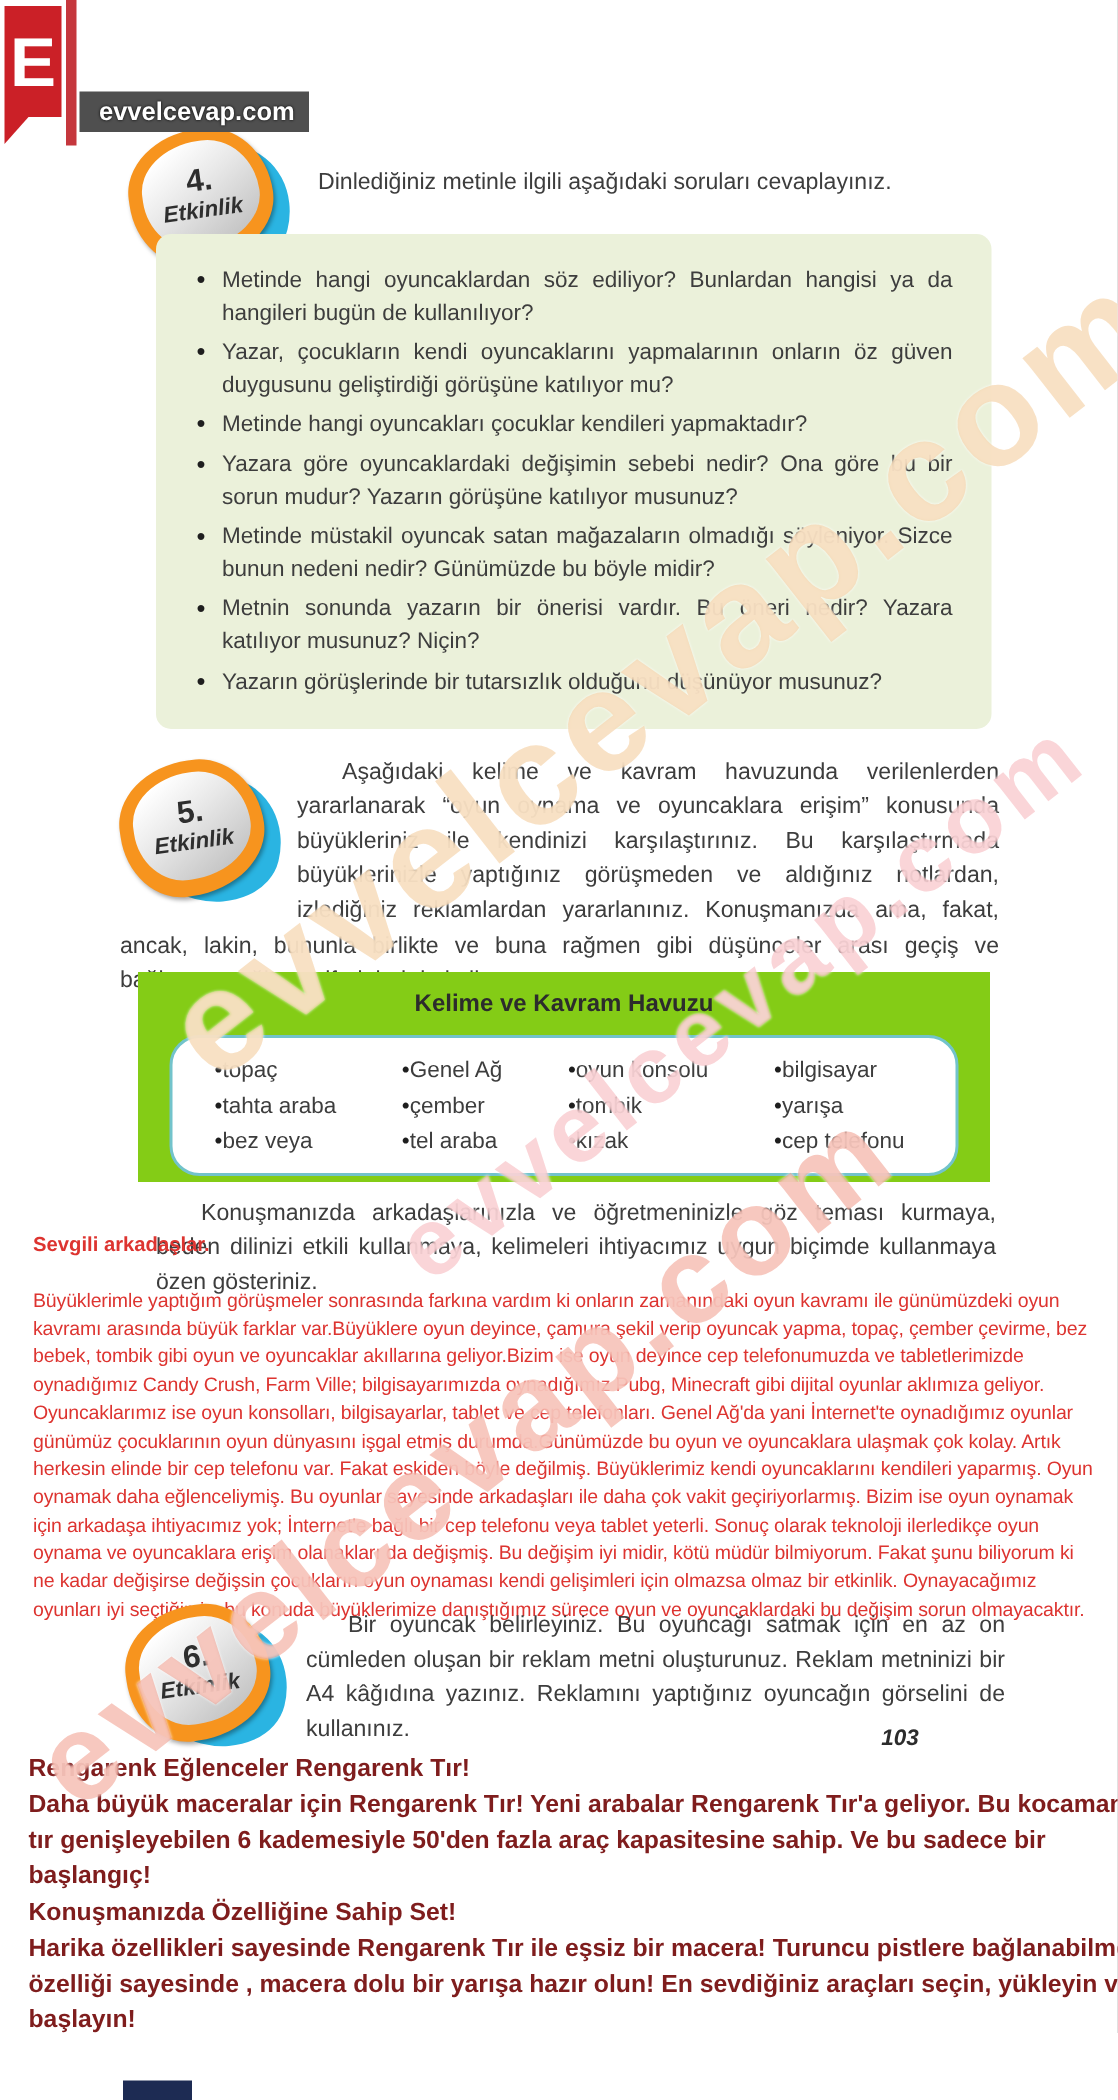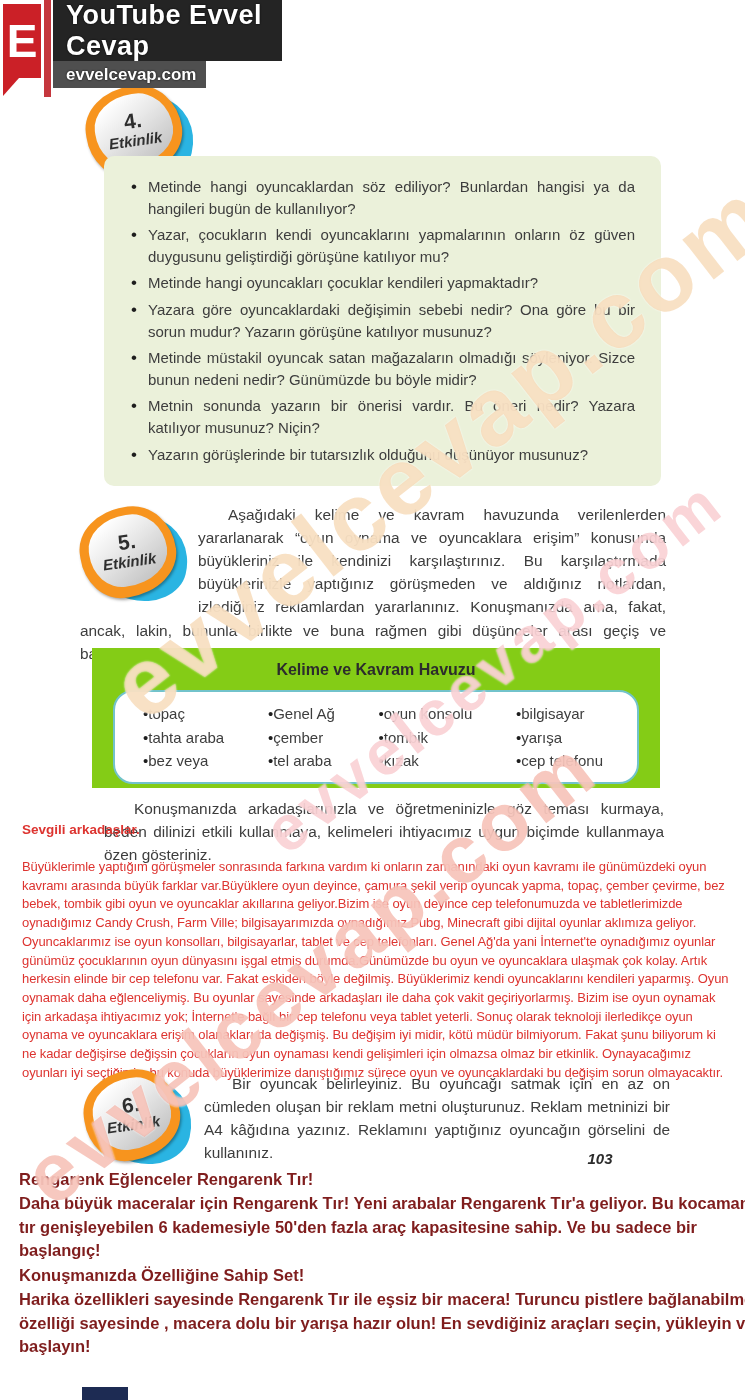--- a/index.html
+++ b/index.html
@@ -91,36 +91,36 @@
   .wm3 { left:250px; top:810px; font-size:64px; color:rgba(242,150,158,0.40); text-shadow:0 0 2px rgba(255,255,255,0.9); }
 </style>
 </head>
 <body>
 
 <div class="page">
 
   <div class="logo-e">E</div>
   <div class="logo-tail"></div>
   <div class="red-strip"></div>
-  <div class="bar-main">YouTube Evvel Cevap</div>
   <div class="bar-sub">evvelcevap.com</div>
 
   <div class="wm wm1">evvelcevap.com</div>
   <div class="wm wm2">evvelcevap.com</div>
   <div class="wm wm3">evvelcevap.com</div>
 
   <div class="sec4">
     <div class="badge">
       <div class="blob-blue"></div>
       <div class="blob-orange"></div>
       <div class="blob-white">
         <span class="badge-number">4.</span>
         <span class="badge-label">Etkinlik</span>
       </div>
     </div>
+    <p class="body-text">Dinlediğiniz metinle ilgili aşağıdaki soruları cevaplayınız.</p>
   </div>
 
   <div class="greenbox">
     <ul>
       <li>Metinde hangi oyuncaklardan söz ediliyor? Bunlardan hangisi ya da hangileri bugün de kullanılıyor?</li>
       <li>Yazar, çocukların kendi oyuncaklarını yapmalarının onların öz güven duygusunu geliştirdiği görüşüne katılıyor mu?</li>
       <li>Metinde hangi oyuncakları çocuklar kendileri yapmaktadır?</li>
       <li>Yazara göre oyuncaklardaki değişimin sebebi nedir? Ona göre bu bir sorun mudur? Yazarın görüşüne katılıyor musunuz?</li>
       <li>Metinde müstakil oyuncak satan mağazaların olmadığı söyleniyor. Sizce bunun nedeni nedir? Günümüzde bu böyle midir?</li>
       <li>Metnin sonunda yazarın bir önerisi vardır. Bu öneri nedir? Yazara katılıyor musunuz? Niçin?</li>

